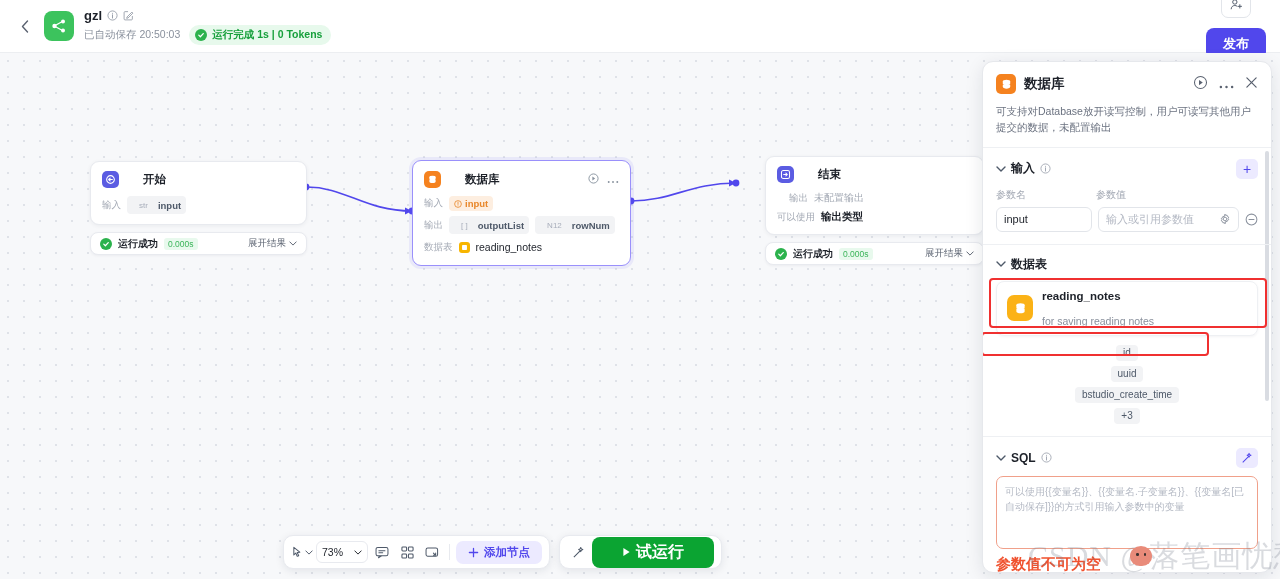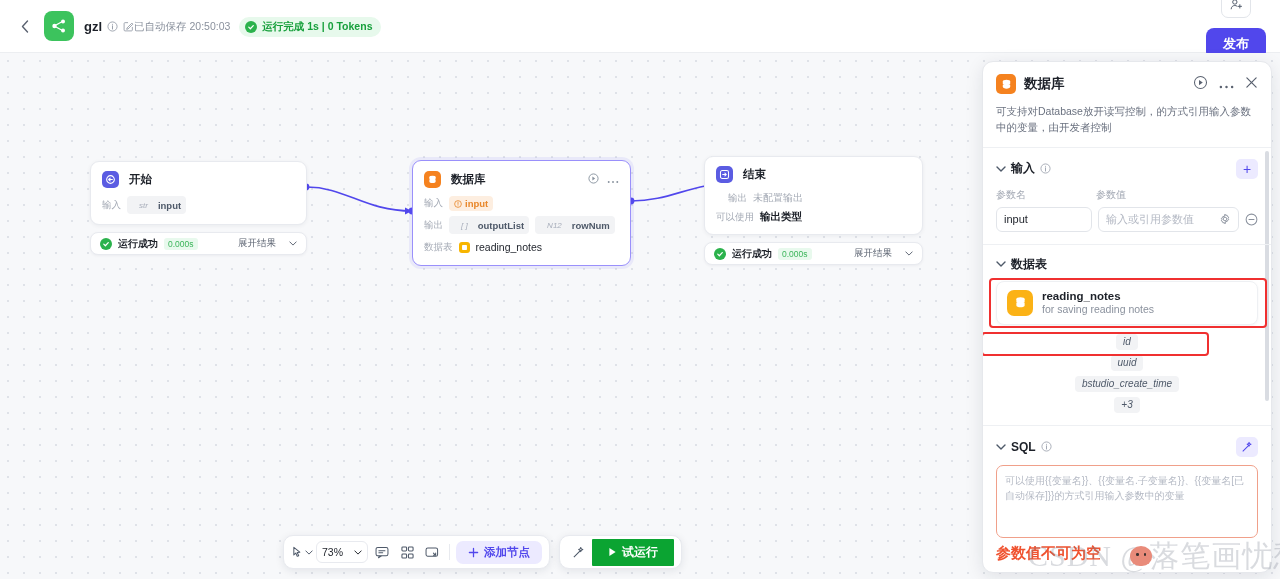--- a/index.html
+++ b/index.html
@@ -17,21 +17,21 @@
     display: flex; align-items: center; padding: 0 14px;
   }
   .back-btn {
     width: 22px; height: 22px; display: flex; align-items: center; justify-content: center;
     color: #5a6270; font-size: 14px; cursor: pointer; flex: none;
   }
   .app-logo {
     width: 30px; height: 30px; border-radius: 8px; background: #3cc35d;
     margin-left: 8px; display: flex; align-items: center; justify-content: center; flex: none;
   }
-  .title-wrap { margin-left: 10px; display: flex; flex-direction: row; justify-content: center; }
+  .title-wrap { margin-left: 10px; display: flex; flex-direction: column; justify-content: center; }
   .title-row { display: flex; align-items: center; gap: 5px; }
   .title-name { font-size: 13px; font-weight: bold; color: #1d2129; }
   .ico-dim { color: #9aa1ac; font-size: 11px; display: inline-flex; cursor: pointer; }
   .sub-row { display: flex; align-items: center; gap: 9px; margin-top: 2px; }
   .autosave { font-size: 10.5px; color: #8a919d; }
   .run-pill {
     display: flex; align-items: center; gap: 5px;
     background: #e7f9ec; border-radius: 11px; padding: 3px 9px 3px 6px;
   }
   .run-pill .txt { font-size: 10.5px; color: #17a03c; font-weight: bold; }
@@ -67,21 +67,21 @@
   .edges { position: absolute; inset: 0; pointer-events: none; }
 
   
   .node { position: absolute; }
   .node-card {
     background: #fff; border-radius: 9px; border: 1px solid #e8eaef;
     box-shadow: 0 1px 4px rgba(20,28,50,.06);
     padding: 9px 11px 10px 11px;
   }
   .node-card.selected { border: 1.5px solid #9a90fb; box-shadow: 0 0 0 3px rgba(122,108,250,.10); }
-  .node-head { display: flex; align-items: center; gap: 10px; }
+  .node-head { display: flex; align-items: center; gap: 24px; }
   .node-ico {
     width: 17px; height: 17px; border-radius: 5px; flex: none;
     display: flex; align-items: center; justify-content: center;
   }
   .node-ico.start { background: #5b5ce2; }
   .node-ico.db { background: #f5821f; }
   .node-ico.end { background: #5b5ce2; }
   .node-title { font-size: 11.5px; font-weight: bold; color: #1d2129; }
   .node-head-actions { margin-left: auto; display: flex; align-items: center; gap: 8px; color: #86909c; }
   .node-rows { margin-top: 8px; display: flex; flex-direction: column; gap: 5px; }
@@ -101,21 +101,21 @@
   .row-val.strong { font-size: 10.5px; color: #1d2129; font-weight: bold; }
 
   
   .result-bar {
     margin-top: 7px; background: #fff; border: 1px solid #e8eaef; border-radius: 8px;
     height: 23px; display: flex; align-items: center; padding: 0 9px; gap: 6px;
     box-shadow: 0 1px 3px rgba(20,28,50,.05);
   }
   .result-bar .ok-txt { font-size: 10px; color: #1d2129; font-weight: bold; }
   .ms-pill { font-size: 8.5px; color: #3bb55a; background: #e8f9ed; border-radius: 3px; padding: 1px 4px; }
-  .expand { margin-left: auto; display: flex; align-items: center; gap: 13px; font-size: 9.5px; color: #5a6270; cursor: pointer; }
+  .expand { margin-left: auto; display: flex; align-items: center; gap: 3px; font-size: 9.5px; color: #5a6270; cursor: pointer; }
 
   
   .bottom-wrap {
     position: absolute; left: 283px; bottom: 10px;
     display: flex; align-items: center; gap: 9px;
   }
   .tb-group {
     background: #fff; border: 1px solid #e8eaef; border-radius: 10px;
     box-shadow: 0 2px 8px rgba(20,28,50,.09);
     display: flex; align-items: center; gap: 3px; padding: 5px 7px; height: 34px;
@@ -130,22 +130,22 @@
     font-size: 10.5px; color: #1d2129; padding: 0 5px; cursor: pointer;
   }
   .tb-divider { width: 1px; height: 16px; background: #e8eaef; margin: 0 3px; }
   .add-node-btn {
     display: flex; align-items: center; gap: 5px; background: #eceaff;
     border-radius: 7px; padding: 4px 12px; color: #5147ec;
     font-size: 11.5px; font-weight: bold; cursor: pointer;
   }
   .run-btn {
     display: flex; align-items: center; gap: 5px; background: #0ba432;
-    border-radius: 1px; padding: 5px 16px; color: #fff;
-    font-size: 12px; font-weight: bold; cursor: pointer; border: none;
+    border-radius: 8px; padding: 5px 30px; color: #fff;
+    font-size: 16px; font-weight: bold; cursor: pointer; border: none;
     font-family: inherit;
   }
 
   
   .panel {
     position: absolute; top: 61px; right: 8px; width: 290px; height: 512px;
     background: #fff; border: 1px solid #e6e8ec; border-radius: 11px;
     box-shadow: 0 4px 18px rgba(20,28,50,.10);
     display: flex; flex-direction: column; overflow: hidden;
   }
@@ -192,26 +192,25 @@
   .tbl-card {
     margin-top: 8px; border: 1px solid #eef0f3; border-radius: 8px;
     background: #fff; padding: 8px 10px; display: flex; align-items: center; gap: 9px;
     box-shadow: 0 1px 3px rgba(20,28,50,.05);
   }
   .tbl-ico {
     width: 26px; height: 26px; border-radius: 7px; background: #fbb216;
     display: flex; align-items: center; justify-content: center; flex: none;
   }
   .tbl-name { font-size: 11.5px; font-weight: bold; color: #1d2129; }
-  .tbl-desc { font-size: 10.5px; color: #8a919d; margin-top: 1px; }
+  .tbl-desc { font-size: 10.5px; color: #8a919d; margin-top: 13px; }
   .tag-row { display: flex; align-items: center; gap: 5px; margin-top: 9px; flex-wrap: wrap; flex-direction: column; }
   .tag {
     font-size: 10px; color: #4e5969; background: #f2f3f5; border-radius: 4px;
     padding: 2.5px 7px;
-    font-style: italic;
   }
   .hl-box { position: absolute; border: 2px solid #f03030; border-radius: 4px; pointer-events: none; }
 
   
   .sql-area {
     margin-top: 8px; height: 73px; border: 1px solid #f0a08a; border-radius: 7px;
     padding: 7px 8px; font-size: 10px; line-height: 1.55; color: #b4b9c4;
     background: #fff; cursor: text;
   }
   .err-msg { margin-top: 6px; font-size: 15px; color: #f0522f; font-weight: bold; }
@@ -425,21 +424,21 @@
               <svg width="7" height="7" viewBox="0 0 10 10" fill="none">
                   <rect x="1.5" y="1.5" width="7" height="7" rx="1" fill="#fff"></rect>
                 </svg>
             </span>
             <span class="chip plain">reading_notes</span>
           </div>
         </div>
       </div>
     </div>
 
-    <div class="node" style="left:704px; top:103px; width:219px;">
+    <div class="node" style="left:765px; top:103px; width:219px;">
       <div class="node-card">
         <div class="node-head">
           <span class="node-ico end">
             <svg width="11" height="11" viewBox="0 0 12 12" fill="none">
                 <rect x="1.6" y="1.6" width="8.8" height="8.8" rx="2" stroke="#fff" stroke-width="1.1"></rect>
                 <path d="M4 6h4M6.4 4.4L8 6 6.4 7.6" stroke="#fff" stroke-width="1.1" stroke-linecap="round" stroke-linejoin="round"></path>
               </svg>
           </span>
           <span class="node-title">结束</span>
         </div>
@@ -558,21 +557,21 @@
                 <circle cx="14" cy="2" r="1.3" fill="currentColor"></circle>
               </svg>
           </span>
           <span>
             <svg width="13" height="13" viewBox="0 0 14 14" fill="none">
                 <path d="M2 2l10 10M12 2L2 12" stroke="currentColor" stroke-width="1.3" stroke-linecap="round"></path>
               </svg>
           </span>
         </span>
       </div>
-      <div class="panel-desc">可支持对Database放开读写控制，的方式引用输入参数中的变量，由开发者控制</div>
+      <div class="panel-desc">可支持对Database放开读写控制，用户可读写其他用户提交的数据，未配置输出</div>
     </div>
 
     <div class="panel-body">
       <div class="panel-scroll"></div>
 
       <div class="sec">
         <div class="sec-head">
           <span class="caret">
             <svg width="10" height="6" viewBox="0 0 10 6" fill="none">
                 <path d="M1 1l4 4 4-4" stroke="currentColor" stroke-width="1.4" stroke-linecap="round" stroke-linejoin="round"></path>

